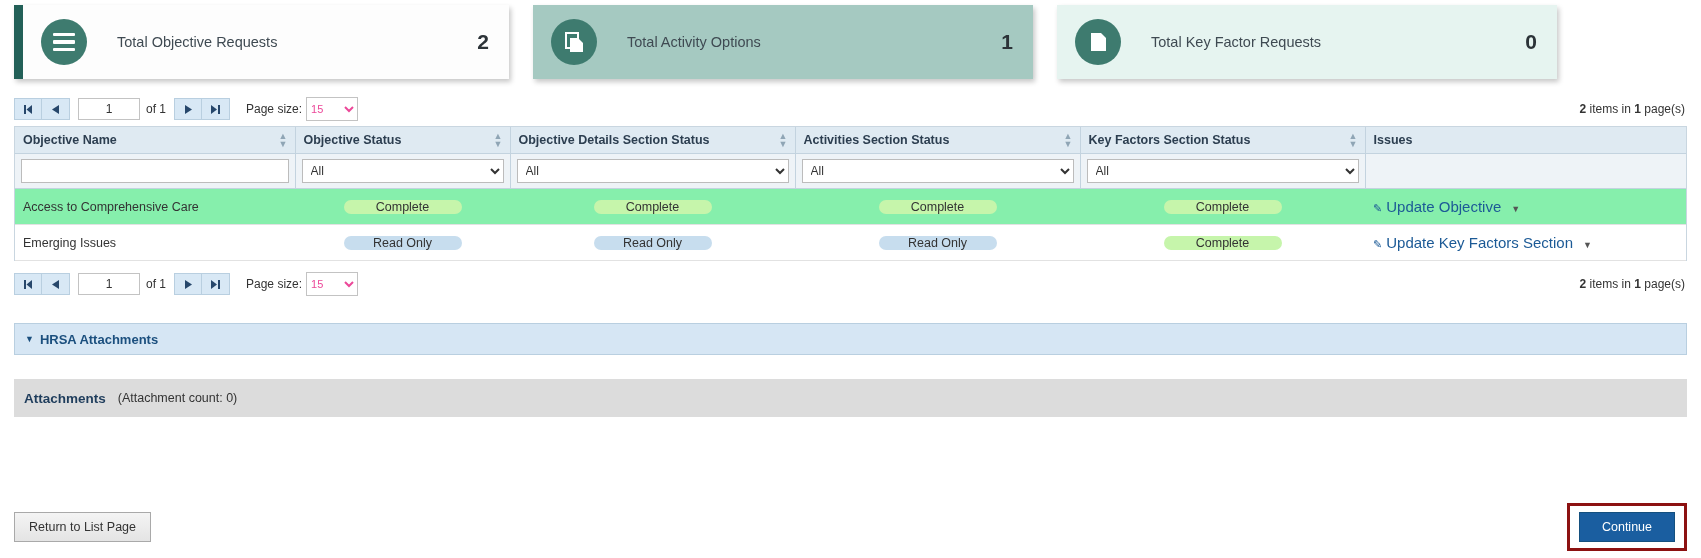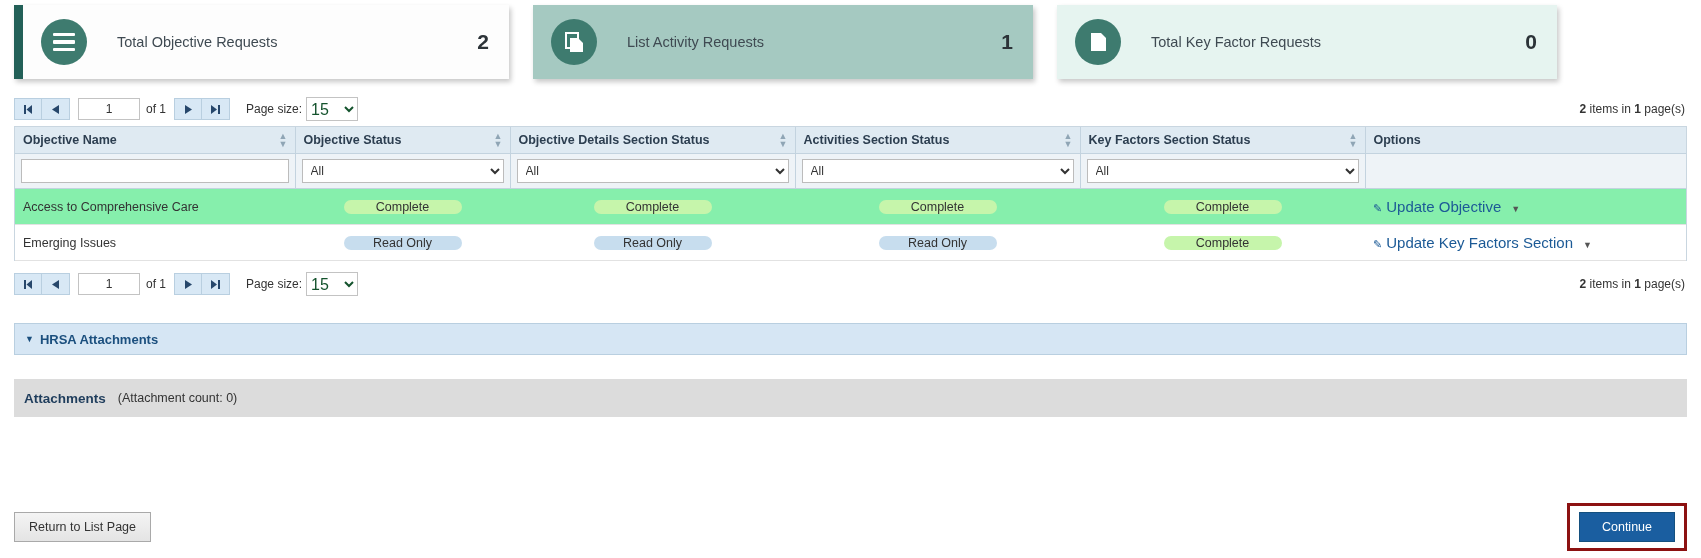--- a/index.html
+++ b/index.html
@@ -85,23 +85,23 @@
     font-family: "Liberation Sans", sans-serif;
     color: #333;
     margin: 0 6px 0 8px;
   }
   .pg-of { font-size: 12px; color: #333; margin-right: 8px; }
   .pg-label { font-size: 12px; color: #333; margin: 0 4px 0 16px; }
   .pg-size {
     height: 24px; width: 52px;
     border: 1px solid #c3c3c3;
     background: #fff;
-    font-size: 16px;
-    font-family: "Liberation Sans", sans-serif;
-    color: #14532d;
+    font-size: 11px;
+    font-family: "Liberation Sans", sans-serif;
+    color: #ec4899;
   }
   .pg-count {
     position: absolute; right: 16px;
     font-size: 12px; color: #333;
   }
   .pg-count b { font-weight: bold; }
 
   
   .grid { margin: 0 14px; border: 1px solid #c9d6e0; border-bottom: none; }
   table { width: 100%; border-collapse: collapse; table-layout: fixed; }
@@ -247,21 +247,21 @@
     <div class="card-value">2</div>
   </div>
 
   <div class="card c2">
     <div class="card-icon">
       <svg width="26" height="26" viewBox="0 0 26 26">
         <rect x="5" y="4" width="12" height="15" fill="none" stroke="#ffffff" stroke-width="2"></rect>
         <path d="M9 9 h8 l5 5 v9 h-13 z" fill="#ffffff"></path>
       </svg>
     </div>
-    <div class="card-label">List Activity Requests</div>
+    <div class="card-label">Total Activity Options</div>
     <div class="card-value">1</div>
   </div>
 
   <div class="card c3">
     <div class="card-icon">
       <svg width="26" height="26" viewBox="0 0 26 26">
         <path d="M6 4 h10 l5 5 v13 h-15 z" fill="#ffffff"></path>
       </svg>
     </div>
     <div class="card-label">Total Key Factor Requests</div>
@@ -327,21 +327,21 @@
         </th>
         <th>
           <span>Activities Section Status</span>
           <span class="sort-ic">▲<br>▼</span>
         </th>
         <th>
           <span>Key Factors Section Status</span>
           <span class="sort-ic">▲<br>▼</span>
         </th>
         <th>
-          <span>Options</span>
+          <span>Issues</span>
         </th>
       </tr>
       <tr>
         <td class="filter-td">
           <input class="f-input" value="" style="">
         </td>
         <td class="filter-td">
           <select class="f-select">
             <option>All</option>
           </select>

